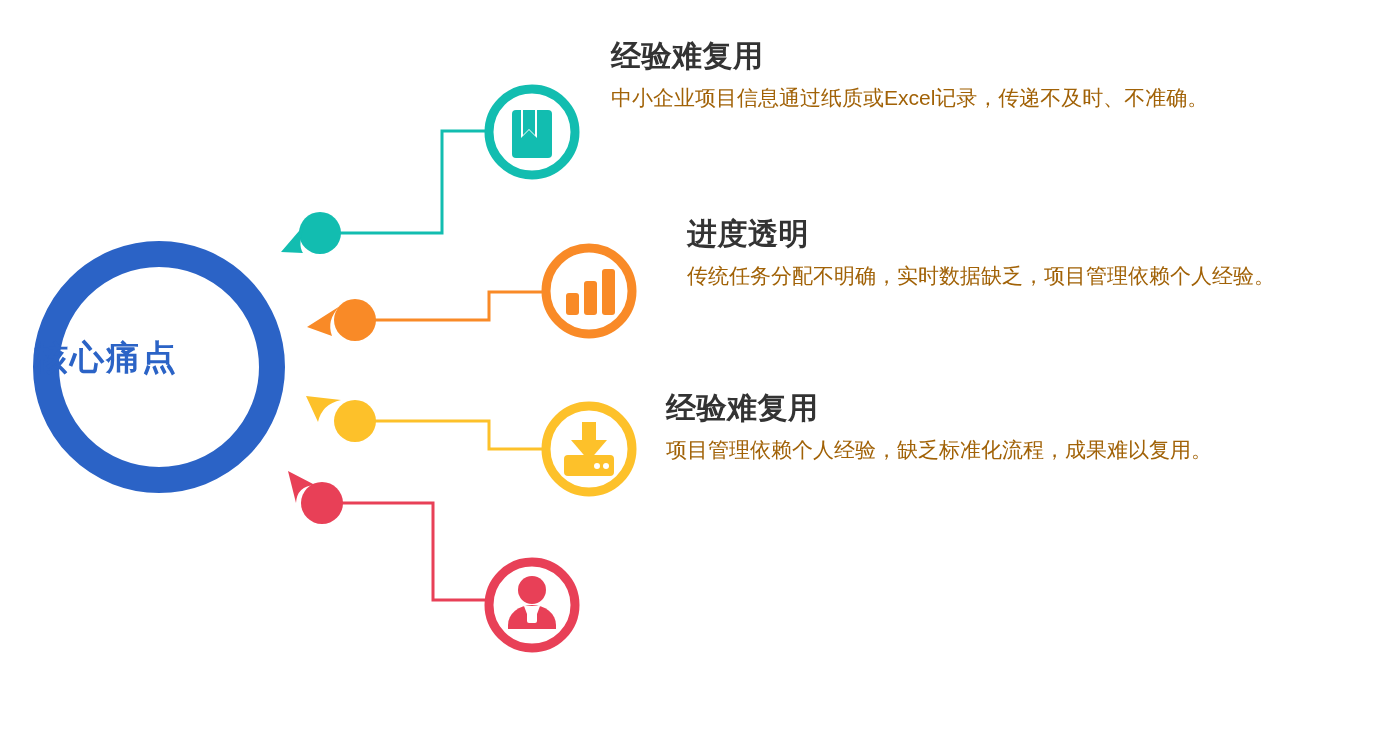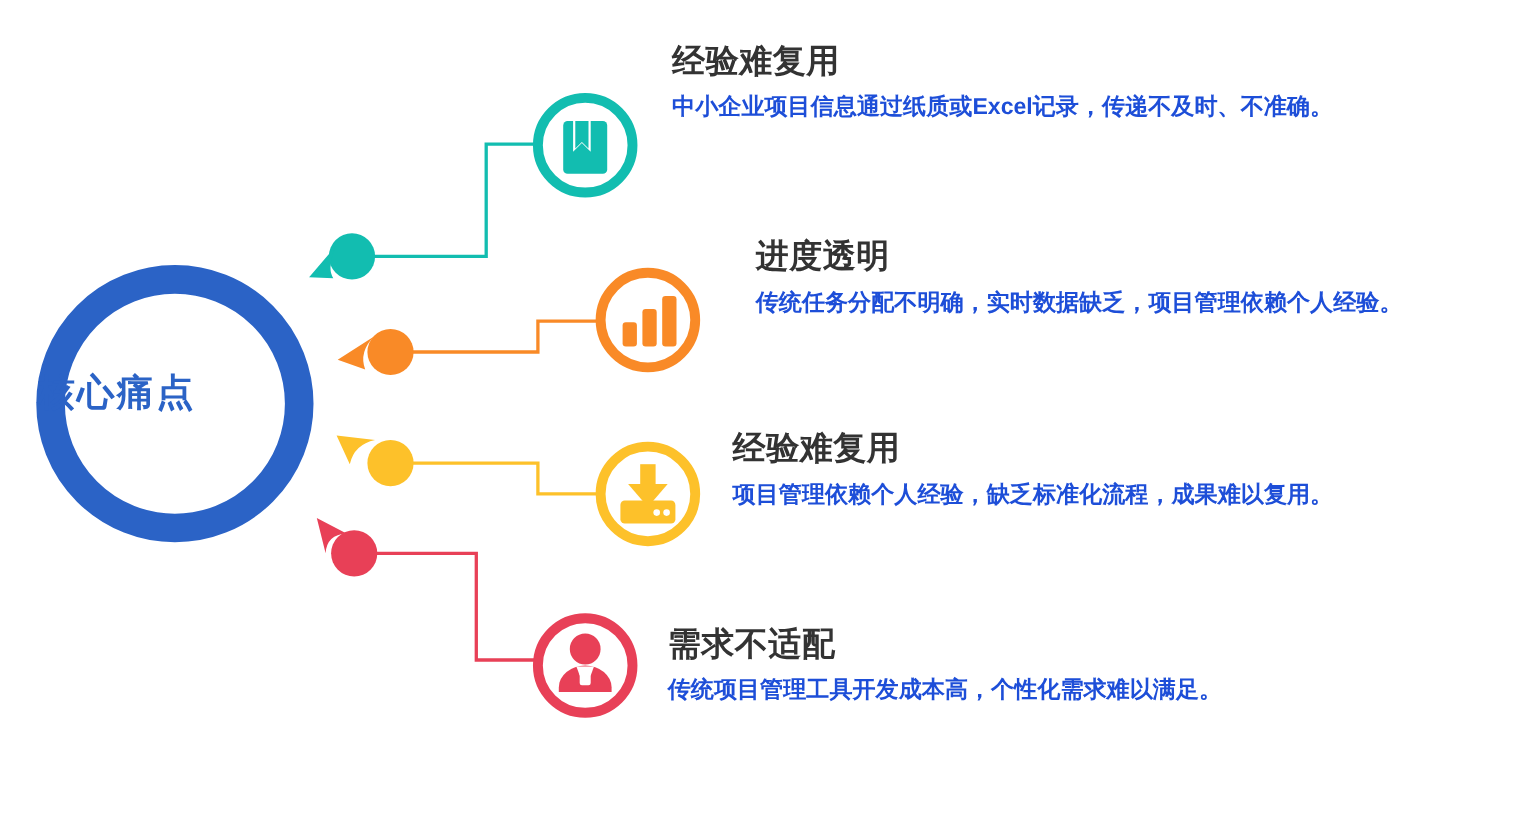--- a/index.html
+++ b/index.html
@@ -44,24 +44,24 @@
     font-size: 30px;
     font-weight: bold;
     color: #333333;
     line-height: 1.18;
     margin: 0 0 8px 0;
     letter-spacing: 0.5px;
     white-space: nowrap;
   }
   .item-desc {
     font-size: 21px;
-    color: #1d4ed8;
+    color: #a16207;
     line-height: 1.62;
     margin: 0;
-    font-weight: bold;
+    font-weight: normal;
   }
   .tb-1 { left: 611px; top: 38px;  width: 700px; }
   .tb-2 { left: 687px; top: 216px; width: 672px; }
   .tb-3 { left: 666px; top: 390px; width: 672px; }
   .tb-4 { left: 607px; top: 568px; width: 700px; }
 </style>
 </head>
 <body>
 
 <div id="stage">
@@ -133,18 +133,14 @@
   <div class="text-block tb-2">
     <div class="item-title">进度透明</div>
     <div class="item-desc">传统任务分配不明确，实时数据缺乏，项目管理依赖个人经验。</div>
   </div>
 
   <div class="text-block tb-3">
     <div class="item-title">经验难复用</div>
     <div class="item-desc">项目管理依赖个人经验，缺乏标准化流程，成果难以复用。</div>
   </div>
 
-  <div class="text-block tb-4">
-    <div class="item-title">需求不适配</div>
-    <div class="item-desc">传统项目管理工具开发成本高，个性化需求难以满足。</div>
-  </div>
 
 </div>
 
 </body></html>

